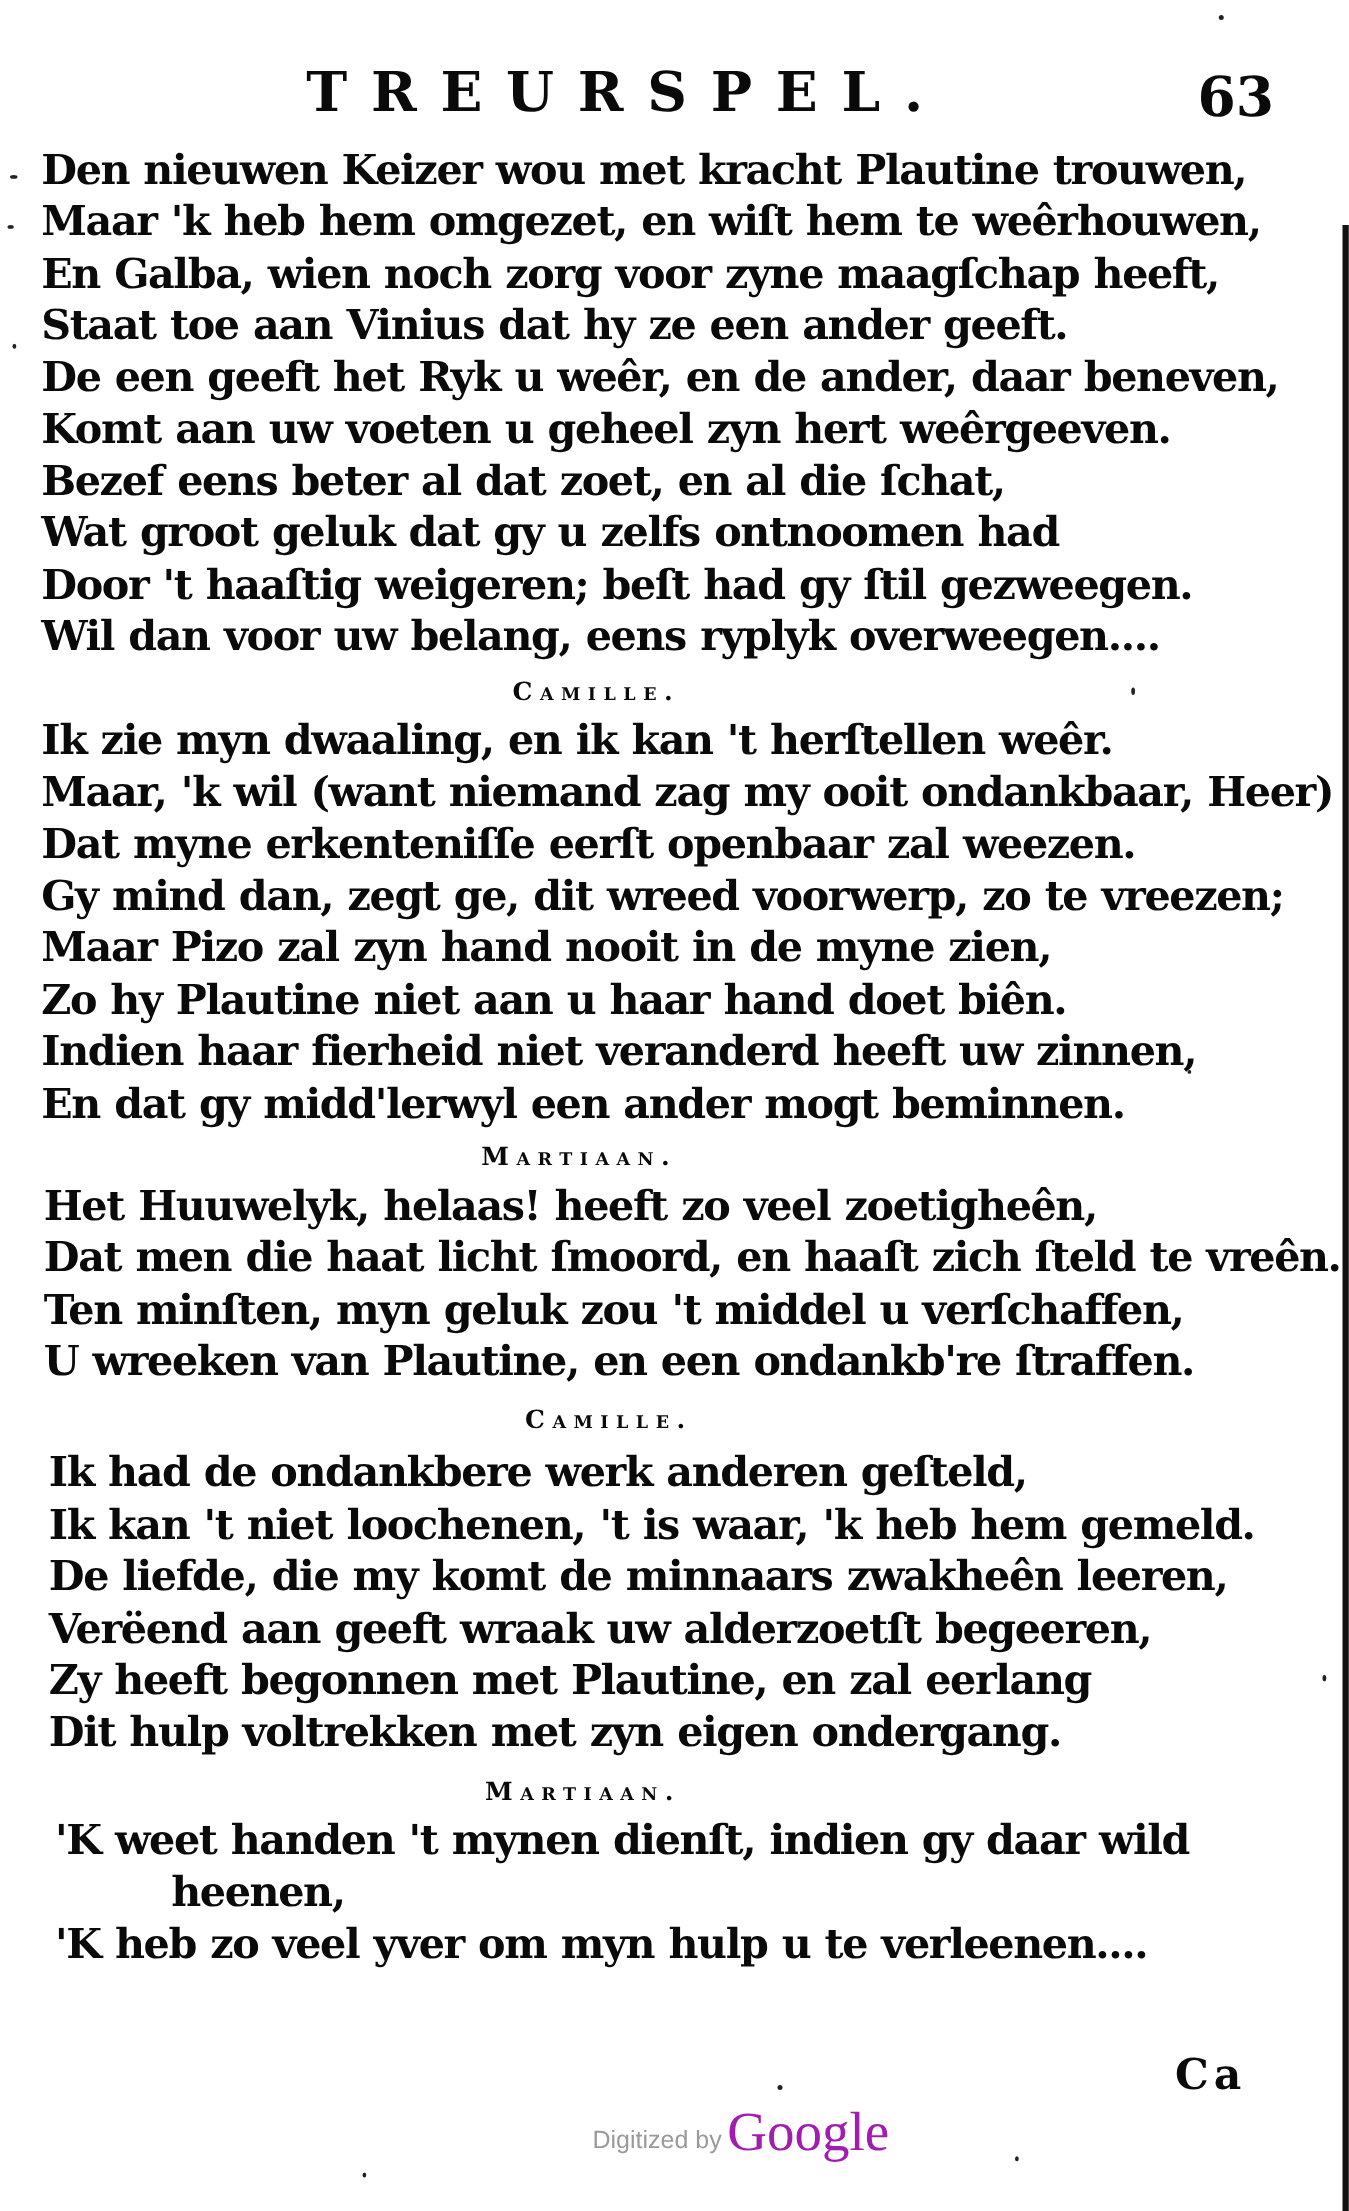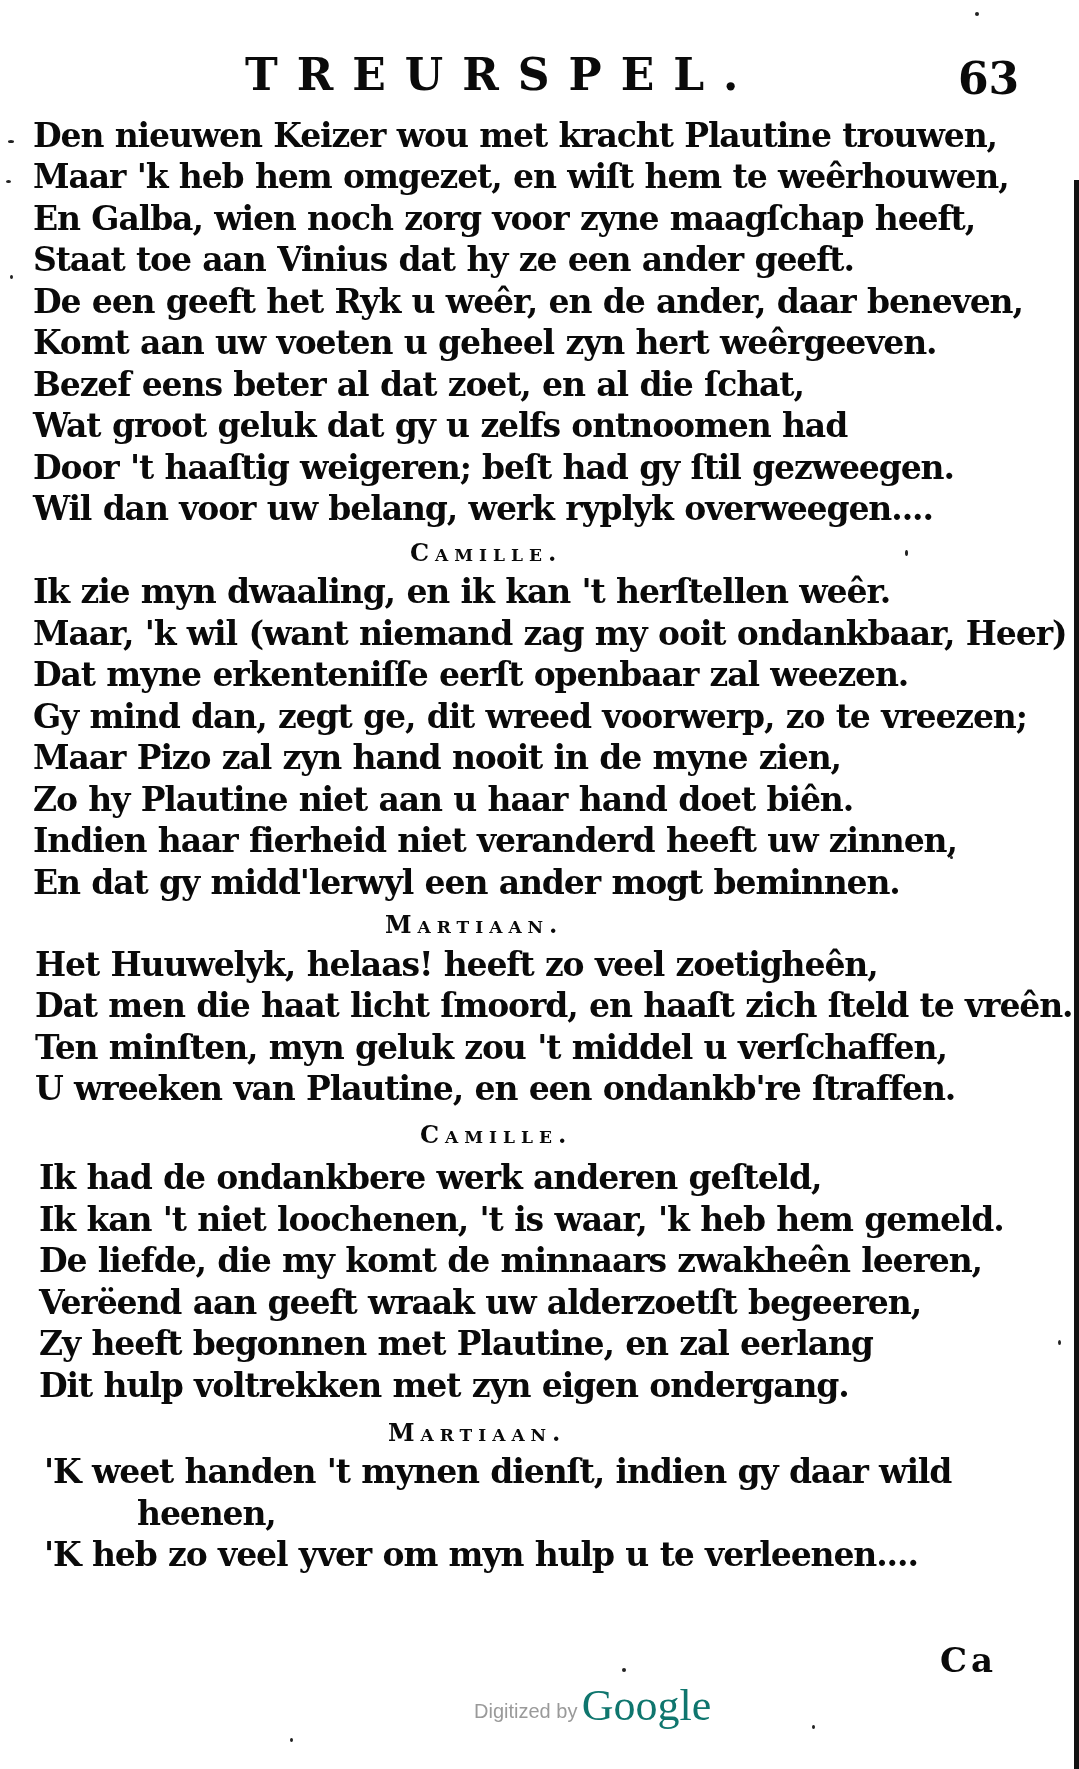--- a/index.html
+++ b/index.html
@@ -4,48 +4,48 @@
 <style>
   html, body { margin: 0; padding: 0; background: #ffffff; }
   body { width: 1079px; height: 1769px; position: relative; overflow: hidden;
          font-family: "DejaVu Serif", "Liberation Serif", serif; color: #0a0a0a; }
   .page { position: absolute; left: 0; top: 0; width: 1079px; height: 1769px; }
   .header-title { position: absolute; left: 245px; top: 50px; font-size: 44px; font-weight: bold;
                   letter-spacing: 19px; line-height: 50px; white-space: nowrap; }
   .page-number { position: absolute; left: 958px; top: 52px; font-size: 44px; font-weight: bold; line-height: 54px; }
   .line { position: absolute; font-size: 33px; font-weight: bold; line-height: 40px; white-space: nowrap;
           letter-spacing: -1.1px; word-spacing: 1px; }
-  .speaker { position: absolute; font-size: 24px; font-weight: bold; letter-spacing: 6px; line-height: 34px;
+  .speaker { position: absolute; font-size: 20px; font-weight: bold; letter-spacing: 6px; line-height: 34px;
              white-space: nowrap; font-variant: small-caps; }
   .catchword { position: absolute; left: 940px; top: 1640px; font-size: 34px; font-weight: bold; letter-spacing: 4px; }
   .watermark { position: absolute; left: 474px; top: 1680px; color: #9a9a9a; white-space: nowrap;
                font-family: "Liberation Sans", sans-serif; }
   .watermark .small { font-size: 20px; vertical-align: 2px; }
-  .watermark .big { font-family: "Liberation Serif", serif; font-size: 44px; color: #0f766e; }
+  .watermark .big { font-family: "Liberation Serif", serif; font-size: 44px; color: #a21caf; }
   .edge-bar { position: absolute; left: 1074px; top: 180px; width: 5px; height: 1589px; background: #111; }
   .speck { position: absolute; background: #222; border-radius: 50%; }
 </style>
 </head>
 <body>
 
 <div class="page">
 
   <div class="header-title">TREURSPEL.</div>
   <div class="page-number">63</div>
 
   <div class="line" style="left:33px;top:116px">Den nieuwen Keizer wou met kracht Plautine trouwen,</div>
   <div class="line" style="left:33px;top:157px">Maar 'k heb hem omgezet, en wiſt hem te weêrhouwen,</div>
   <div class="line" style="left:33px;top:240px">Staat toe aan Vinius dat hy ze een ander geeft.</div>
   <div class="line" style="left:33px;top:199px">En Galba, wien noch zorg voor zyne maagſchap heeft,</div>
   <div class="line" style="left:33px;top:282px">De een geeft het Ryk u weêr, en de ander, daar beneven,</div>
   <div class="line" style="left:33px;top:323px">Komt aan uw voeten u geheel zyn hert weêrgeeven.</div>
   <div class="line" style="left:33px;top:365px">Bezef eens beter al dat zoet, en al die ſchat,</div>
   <div class="line" style="left:33px;top:406px">Wat groot geluk dat gy u zelfs ontnoomen had</div>
   <div class="line" style="left:33px;top:448px">Door 't haaſtig weigeren; beſt had gy ſtil gezweegen.</div>
-  <div class="line" style="left:33px;top:489px">Wil dan voor uw belang, werk ryplyk overweegen....</div>
+  <div class="line" style="left:33px;top:489px">Wil dan voor uw belang, eens ryplyk overweegen....</div>
 
   <div class="speaker" style="left:410px;top:536px">Camille.</div>
 
   <div class="line" style="left:33px;top:572px">Ik zie myn dwaaling, en ik kan 't herſtellen weêr.</div>
   <div class="line" style="left:33px;top:614px">Maar, 'k wil (want niemand zag my ooit ondankbaar, Heer)</div>
   <div class="line" style="left:33px;top:655px">Dat myne erkenteniſſe eerſt openbaar zal weezen.</div>
   <div class="line" style="left:33px;top:697px">Gy mind dan, zegt ge, dit wreed voorwerp, zo te vreezen;</div>
   <div class="line" style="left:33px;top:738px">Maar Pizo zal zyn hand nooit in de myne zien,</div>
   <div class="line" style="left:33px;top:780px">Zo hy Plautine niet aan u haar hand doet biên.</div>
   <div class="line" style="left:33px;top:821px">Indien haar fierheid niet veranderd heeft uw zinnen,</div>

